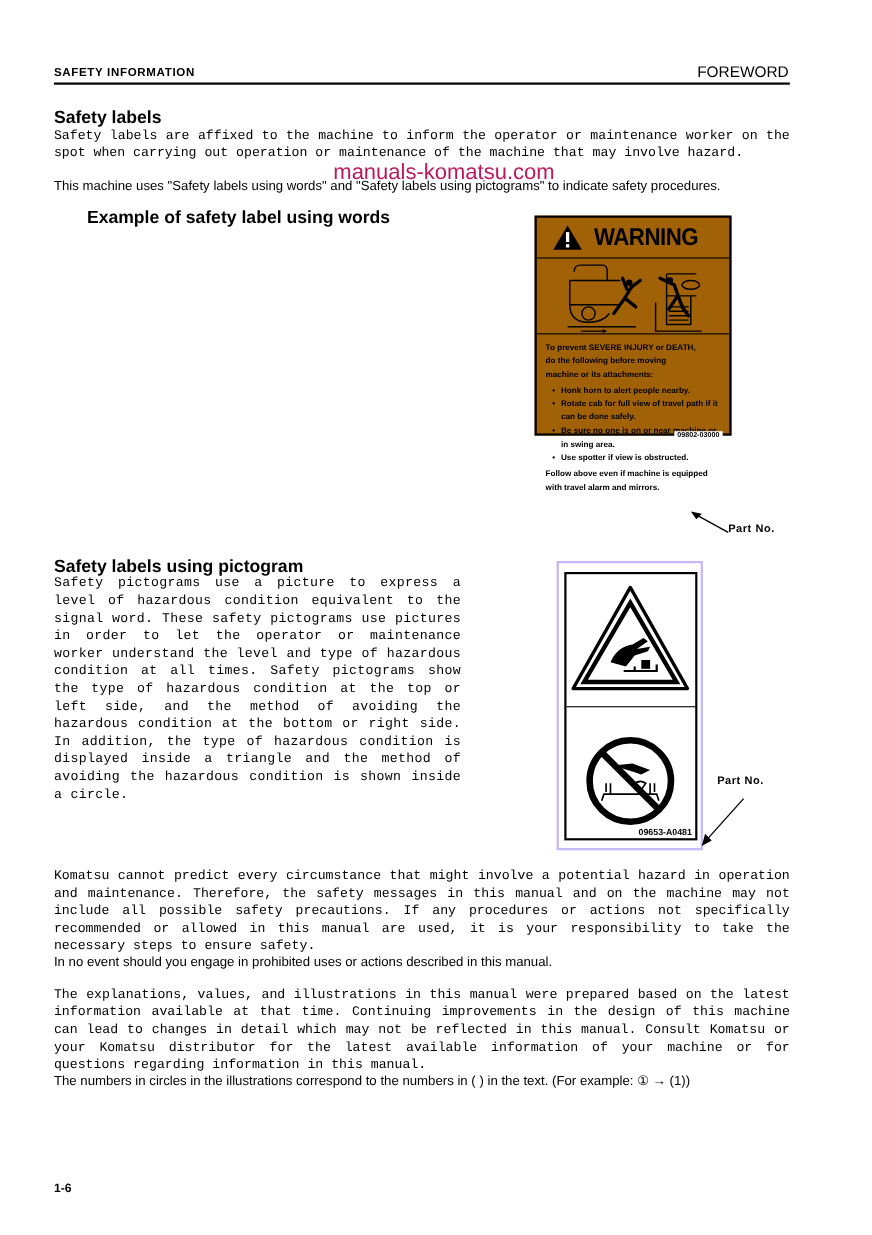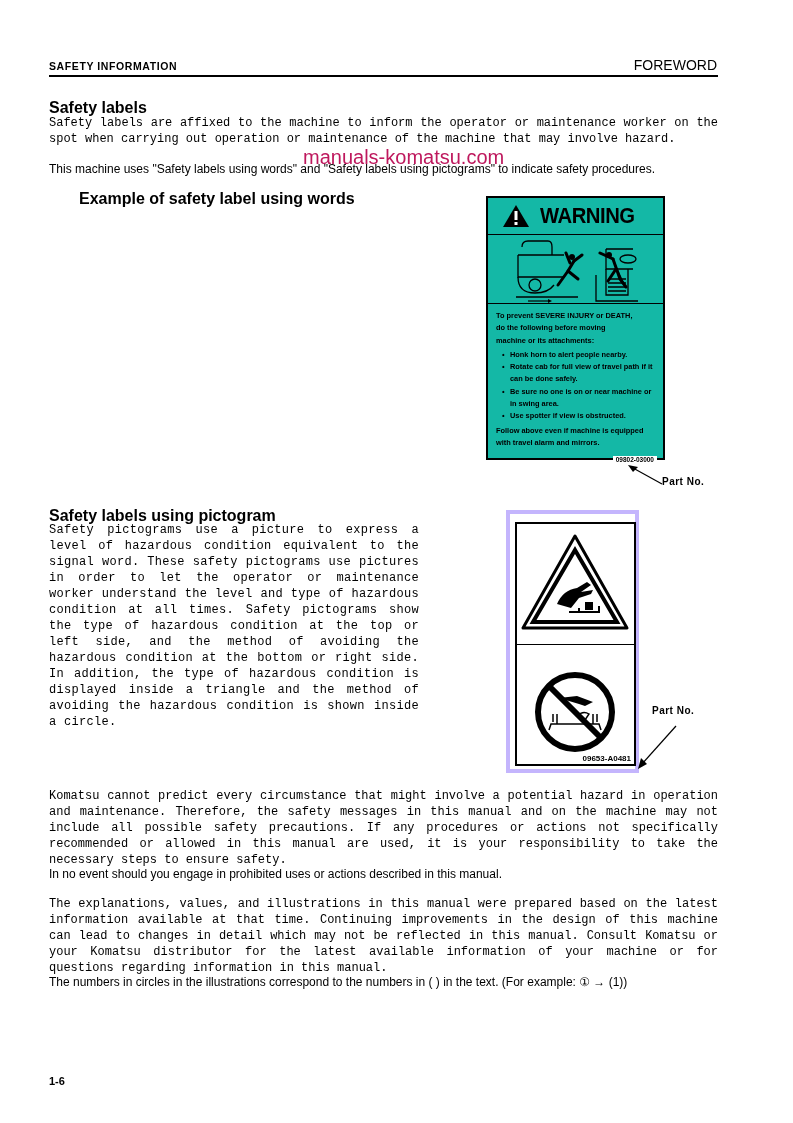--- a/index.html
+++ b/index.html
@@ -6,32 +6,32 @@
   body { width:793px; height:1123px; position:relative; overflow:hidden; color:#000; font-family:"Liberation Sans", sans-serif; }
   .abs { position:absolute; }
   .hdr-left { left:49px; top:60px; font-size:10.5px; font-weight:bold; letter-spacing:0.6px; }
   .hdr-right { right:76px; top:57px; font-size:14px; font-weight:normal; }
   .hdr-rule { left:49px; top:75px; width:669px; height:2px; background:#000; }
   .h2 { font-size:16px; font-weight:bold; }
   .p { font-size:12px; line-height:16px; }
   .just { text-align:justify;font-family:Liberation Mono, monospace; }
   .watermark { left:303px; top:146px; font-size:20px; color:#be185d; }
   
-  .warn { left:486px; top:196px; width:179px; height:264px; border:2px solid #000; box-sizing:border-box; background:#14b8a6; }
+  .warn { left:486px; top:196px; width:179px; height:200px; border:2px solid #000; box-sizing:border-box; background:#a16207; }
   .warn-head { height:36px; border-bottom:1px solid #000; display:flex; align-items:center; padding-left:14px; gap:10px; }
   .warn-title { font-size:22px; font-weight:bold; letter-spacing:-0.5px; transform:scaleX(0.92); transform-origin:left; }
   .warn-pic { height:68px; border-bottom:1px solid #000; position:relative; }
   .warn-text { padding:6px 8px 0 8px; font-size:7.4px; line-height:12.3px; font-weight:bold; }
   .warn-text ul { margin:2px 0 2px 0; padding:0 0 0 8px; list-style:none; }
   .warn-text li { position:relative; padding-left:6px; }
   .warn-text li::before { content:"•"; position:absolute; left:-2px; }
   .warn-partno { position:absolute; right:6px; bottom:-5px; background:#fff; padding:0 3px; font-size:6.5px; font-weight:bold; }
   .partno-lbl { font-size:10px; font-weight:bold; letter-spacing:0.5px; }
   
-  .picto { left:506px; top:510px; width:133px; height:263px; border:4px solid #c4b5fd; box-sizing:border-box; }
+  .picto { left:506px; top:510px; width:133px; height:263px; border:2px solid #c4b5fd; box-sizing:border-box; }
   .picto-inner { position:absolute; left:5px; top:8px; width:121px; height:244px; border:2px solid #000; box-sizing:border-box; }
   .picto-div { position:absolute; left:0; right:0; top:120px; height:1px; background:#000; }
   .picto-partno { position:absolute; right:3px; bottom:1px; font-size:8px; font-weight:bold; }
   .footer { left:49px; top:1075px; font-size:11px; font-weight:bold; }
 </style>
 </head>
 <body>
 
 <div class="abs hdr-left">SAFETY INFORMATION</div>
 <div class="abs hdr-right">FOREWORD</div>

